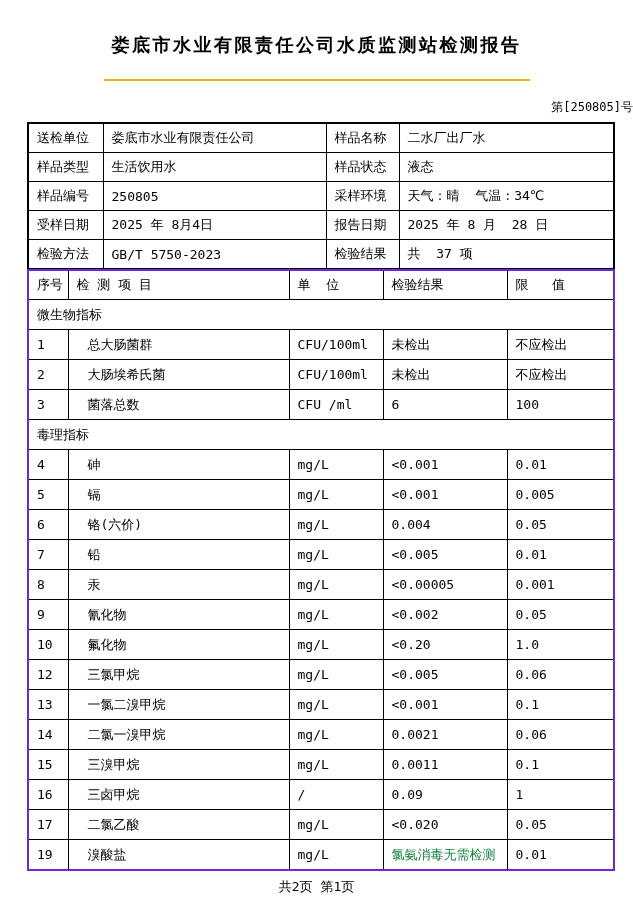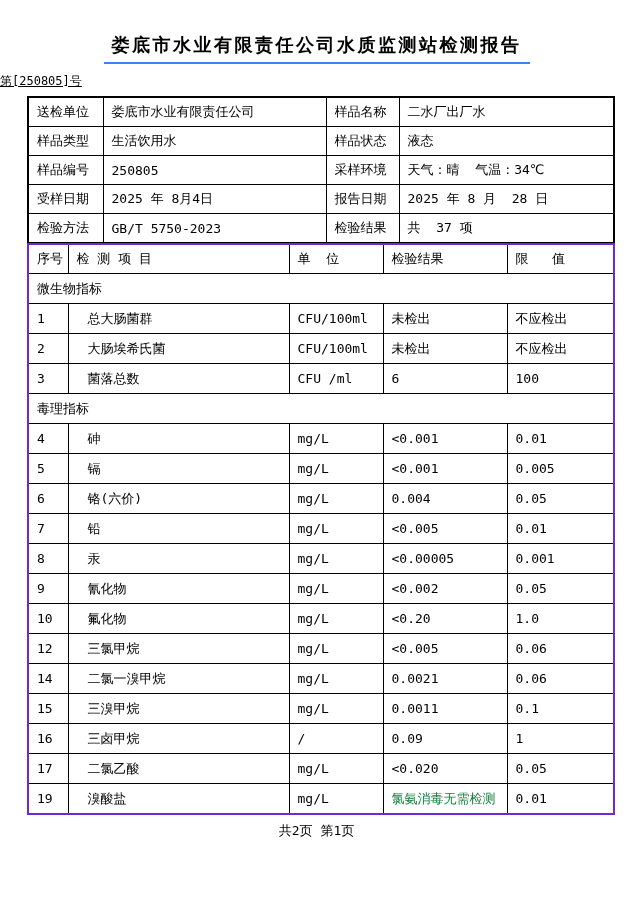--- a/index.html
+++ b/index.html
@@ -11,26 +11,26 @@
     color: #000;
     font-family: "DejaVu Sans Mono", "DejaVu Sans", "Liberation Sans", sans-serif;
     overflow: hidden;
   }
   .title-wrap { text-align: center; padding-top: 33px; }
   .title {
     display: inline-block;
     font-size: 18px;
     font-weight: bold;
     letter-spacing: 2.5px;
-    padding: 0 8px 5px 8px;
-    border-bottom: 2px solid #3b82f6;
+    padding: 0 8px 22px 8px;
+    border-bottom: 2px solid #eab308;
     font-family: "DejaVu Sans", "Liberation Sans", sans-serif;
     text-align: right;
   }
-  .doc-no { text-align: left; font-size: 12px; margin-top: 9px; text-decoration: underline; }
+  .doc-no { text-align: right; font-size: 12px; margin-top: 18px; }
 
   table { border-collapse: collapse; table-layout: fixed; margin-left: 27px; }
   .info-table { margin-top: 6px; border: 2px solid #000; }
   .main-table { border: 2px solid #6d28d9; margin-top: -1px; }
   td, th {
     border: 1px solid #000;
     padding: 0 2px 0 8px;
     height: 28px;
     vertical-align: middle;
     font-size: 13px;
@@ -191,20 +191,27 @@
           <td>1.0</td>
         </tr>
         <tr>
           <td>12</td>
           <td class="c-item">三氯甲烷</td>
           <td>mg/L</td>
           <td>&lt;0.005</td>
           <td>0.06</td>
         </tr>
         <tr>
+          <td>13</td>
+          <td class="c-item">一氯二溴甲烷</td>
+          <td>mg/L</td>
+          <td>&lt;0.001</td>
+          <td>0.1</td>
+        </tr>
+        <tr>
           <td>14</td>
           <td class="c-item">二氯一溴甲烷</td>
           <td>mg/L</td>
           <td>0.0021</td>
           <td>0.06</td>
         </tr>
         <tr>
           <td>15</td>
           <td class="c-item">三溴甲烷</td>
           <td>mg/L</td>

